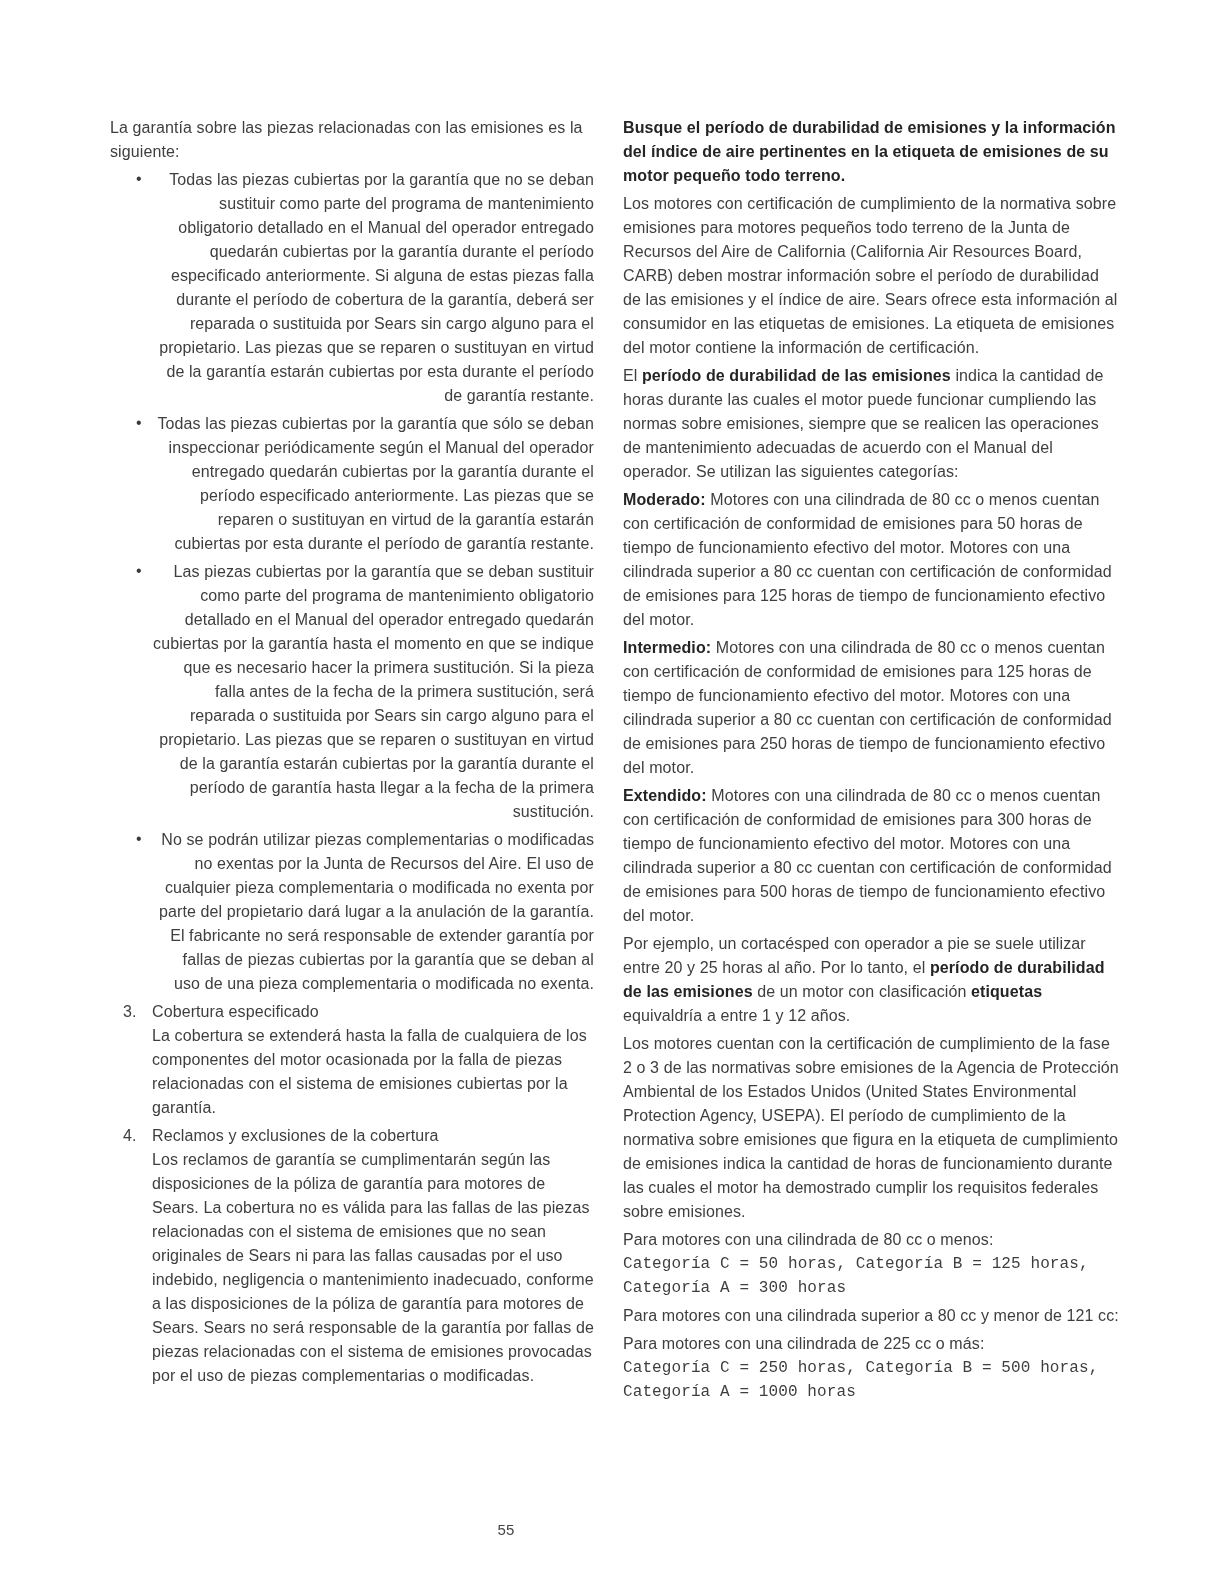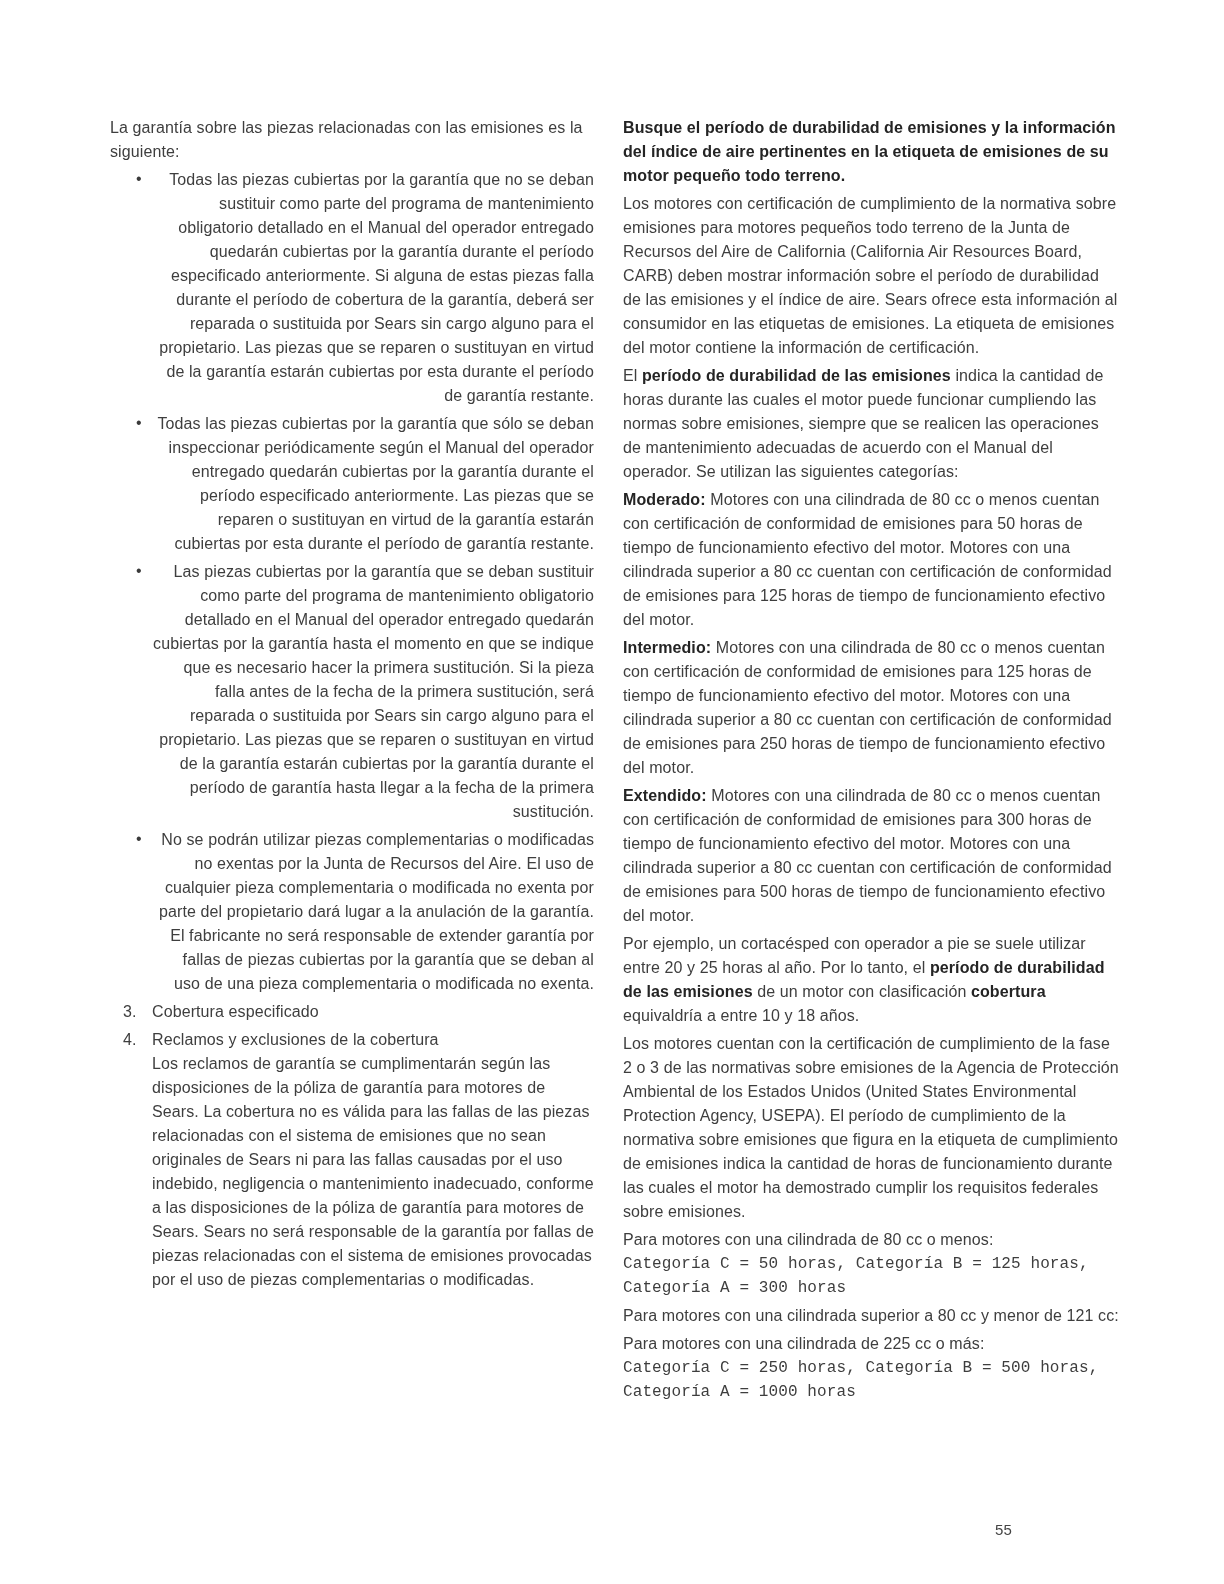--- a/index.html
+++ b/index.html
@@ -26,56 +26,57 @@
   ul.bullets li { position:relative; padding-left:42px; margin-top:4px; }
   ul.bullets li::before { content:"\2022"; position:absolute; left:26px; top:-1px; color:#3a3a3a; }
   .num-item { position:relative; padding-left:42px; margin-top:4px; }
   .num-item .num { position:absolute; left:13px; top:0; }
   .col-right .block { margin-top:4px; }
   .col-right .block:first-child { margin-top:0; }
   .col-right .block.tight { margin-top:0;font-family:Liberation Mono, monospace; }
   .col-right .heading { font-weight:bold; color:#242424; }
   .page-number {
     position:absolute; left:0; top:1521px; width:1012px;
-    text-align:right; font-size:15px; line-height:18px; color:#454545;
+    text-align:center; font-size:15px; line-height:18px; color:#454545;
     letter-spacing:0.2px;
   }
 </style>
 </head>
 <body>
 
 <div class="page">
   <div class="col col-left">
     <p class="intro">La garantía sobre las piezas relacionadas con las emisiones es la siguiente:</p>
     <ul class="bullets">
         <li>Todas las piezas cubiertas por la garantía que no se deban sustituir como parte del programa de mantenimiento obligatorio detallado en el Manual del operador entregado quedarán cubiertas por la garantía durante el período especificado anteriormente. Si alguna de estas piezas falla durante el período de cobertura de la garantía, deberá ser reparada o sustituida por Sears sin cargo alguno para el propietario. Las piezas que se reparen o sustituyan en virtud de la garantía estarán cubiertas por esta durante el período de garantía restante.</li>
         <li>Todas las piezas cubiertas por la garantía que sólo se deban inspeccionar periódicamente según el Manual del operador entregado quedarán cubiertas por la garantía durante el período especificado anteriormente. Las piezas que se reparen o sustituyan en virtud de la garantía estarán cubiertas por esta durante el período de garantía restante.</li>
         <li>Las piezas cubiertas por la garantía que se deban sustituir como parte del programa de mantenimiento obligatorio detallado en el Manual del operador entregado quedarán cubiertas por la garantía hasta el momento en que se indique que es necesario hacer la primera sustitución. Si la pieza falla antes de la fecha de la primera sustitución, será reparada o sustituida por Sears sin cargo alguno para el propietario. Las piezas que se reparen o sustituyan en virtud de la garantía estarán cubiertas por la garantía durante el período de garantía hasta llegar a la fecha de la primera sustitución.</li>
         <li>No se podrán utilizar piezas complementarias o modificadas no exentas por la Junta de Recursos del Aire. El uso de cualquier pieza complementaria o modificada no exenta por parte del propietario dará lugar a la anulación de la garantía. El fabricante no será responsable de extender garantía por fallas de piezas cubiertas por la garantía que se deban al uso de una pieza complementaria o modificada no exenta.</li>
       </ul>
     <div>
         <div class="num-item">
           <span class="num">3.</span>
           <div>Cobertura especificado</div>
+          <div>La cobertura se extenderá hasta la falla de cualquiera de los componentes del motor ocasionada por la falla de piezas relacionadas con el sistema de emisiones cubiertas por la garantía.</div>
         </div>
         <div class="num-item">
           <span class="num">4.</span>
           <div>Reclamos y exclusiones de la cobertura</div>
           <div>Los reclamos de garantía se cumplimentarán según las disposiciones de la póliza de garantía para motores de Sears. La cobertura no es válida para las fallas de las piezas relacionadas con el sistema de emisiones que no sean originales de Sears ni para las fallas causadas por el uso indebido, negligencia o mantenimiento inadecuado, conforme a las disposiciones de la póliza de garantía para motores de Sears. Sears no será responsable de la garantía por fallas de piezas relacionadas con el sistema de emisiones provocadas por el uso de piezas complementarias o modificadas.</div>
         </div>
       </div>
   </div>
   <div class="col col-right">
       <div class="block heading"><span class="b">Busque el período de durabilidad de emisiones y la información del índice de aire pertinentes en la etiqueta de emisiones de su motor pequeño todo terreno.</span></div>
       <div class="block"><span>Los motores con certificación de cumplimiento de la normativa sobre emisiones para motores pequeños todo terreno de la Junta de Recursos del Aire de California (California Air Resources Board, CARB) deben mostrar información sobre el período de durabilidad de las emisiones y el índice de aire. Sears ofrece esta información al consumidor en las etiquetas de emisiones. La etiqueta de emisiones del motor contiene la información de certificación.</span></div>
       <div class="block"><span>El </span><span class="b">período de durabilidad de las emisiones</span><span> indica la cantidad de horas durante las cuales el motor puede funcionar cumpliendo las normas sobre emisiones, siempre que se realicen las operaciones de mantenimiento adecuadas de acuerdo con el Manual del operador. Se utilizan las siguientes categorías:</span></div>
       <div class="block"><span class="b">Moderado:</span><span> Motores con una cilindrada de 80 cc o menos cuentan con certificación de conformidad de emisiones para 50 horas de tiempo de funcionamiento efectivo del motor. Motores con una cilindrada superior a 80 cc cuentan con certificación de conformidad de emisiones para 125 horas de tiempo de funcionamiento efectivo del motor.</span></div>
       <div class="block"><span class="b">Intermedio:</span><span> Motores con una cilindrada de 80 cc o menos cuentan con certificación de conformidad de emisiones para 125 horas de tiempo de funcionamiento efectivo del motor. Motores con una cilindrada superior a 80 cc cuentan con certificación de conformidad de emisiones para 250 horas de tiempo de funcionamiento efectivo del motor.</span></div>
       <div class="block"><span class="b">Extendido:</span><span> Motores con una cilindrada de 80 cc o menos cuentan con certificación de conformidad de emisiones para 300 horas de tiempo de funcionamiento efectivo del motor. Motores con una cilindrada superior a 80 cc cuentan con certificación de conformidad de emisiones para 500 horas de tiempo de funcionamiento efectivo del motor.</span></div>
-      <div class="block"><span>Por ejemplo, un cortacésped con operador a pie se suele utilizar entre 20 y 25 horas al año. Por lo tanto, el </span><span class="b">período de durabilidad de las emisiones</span><span> de un motor con clasificación </span><span class="b">cobertura</span><span> equivaldría a entre 10 y 18 años.</span></div>
+      <div class="block"><span>Por ejemplo, un cortacésped con operador a pie se suele utilizar entre 20 y 25 horas al año. Por lo tanto, el </span><span class="b">período de durabilidad de las emisiones</span><span> de un motor con clasificación </span><span class="b">etiquetas</span><span> equivaldría a entre 1 y 12 años.</span></div>
       <div class="block"><span>Los motores cuentan con la certificación de cumplimiento de la fase 2 o 3 de las normativas sobre emisiones de la Agencia de Protección Ambiental de los Estados Unidos (United States Environmental Protection Agency, USEPA). El período de cumplimiento de la normativa sobre emisiones que figura en la etiqueta de cumplimiento de emisiones indica la cantidad de horas de funcionamiento durante las cuales el motor ha demostrado cumplir los requisitos federales sobre emisiones.</span></div>
       <div class="block"><span>Para motores con una cilindrada de 80 cc o menos:</span></div>
       <div class="block tight"><span>Categoría C = 50 horas, Categoría B = 125 horas, Categoría A = 300 horas</span></div>
       <div class="block"><span>Para motores con una cilindrada superior a 80 cc y menor de 121 cc:</span></div>
       <div class="block"><span>Para motores con una cilindrada de 225 cc o más:</span></div>
       <div class="block tight"><span>Categoría C = 250 horas, Categoría B = 500 horas, Categoría A = 1000 horas</span></div>
     </div>
   <div class="page-number">55</div>
 </div>
 

